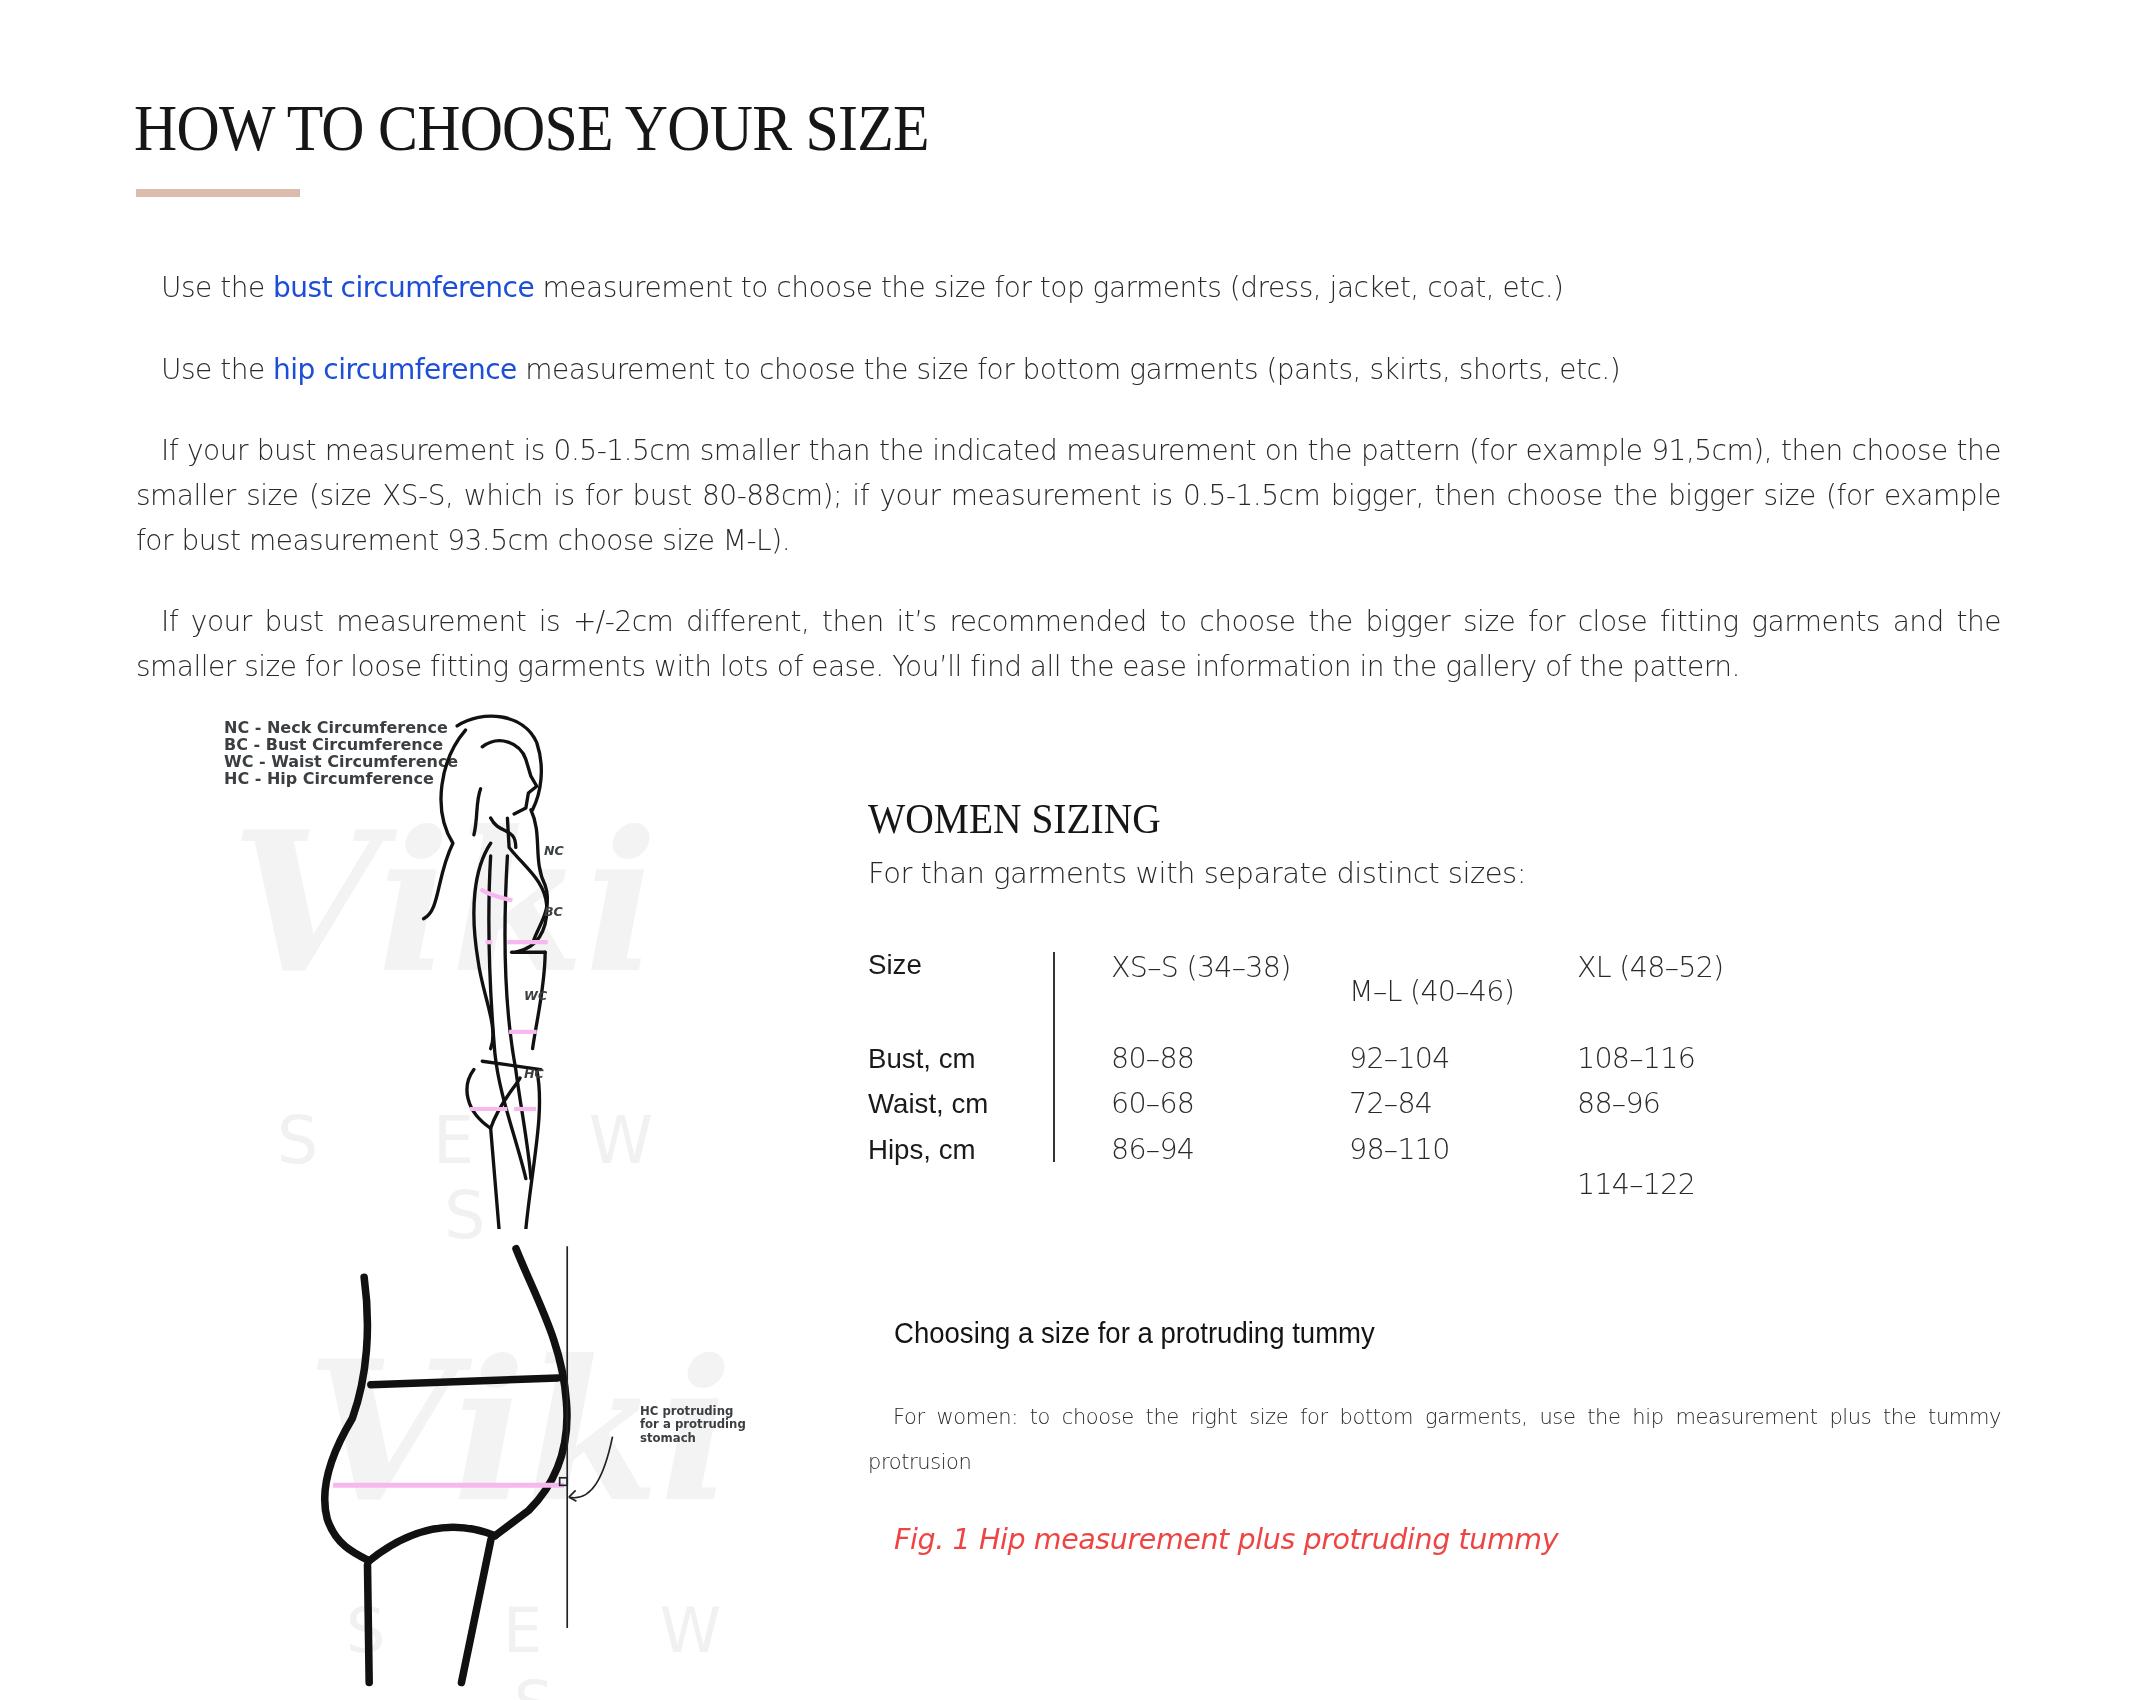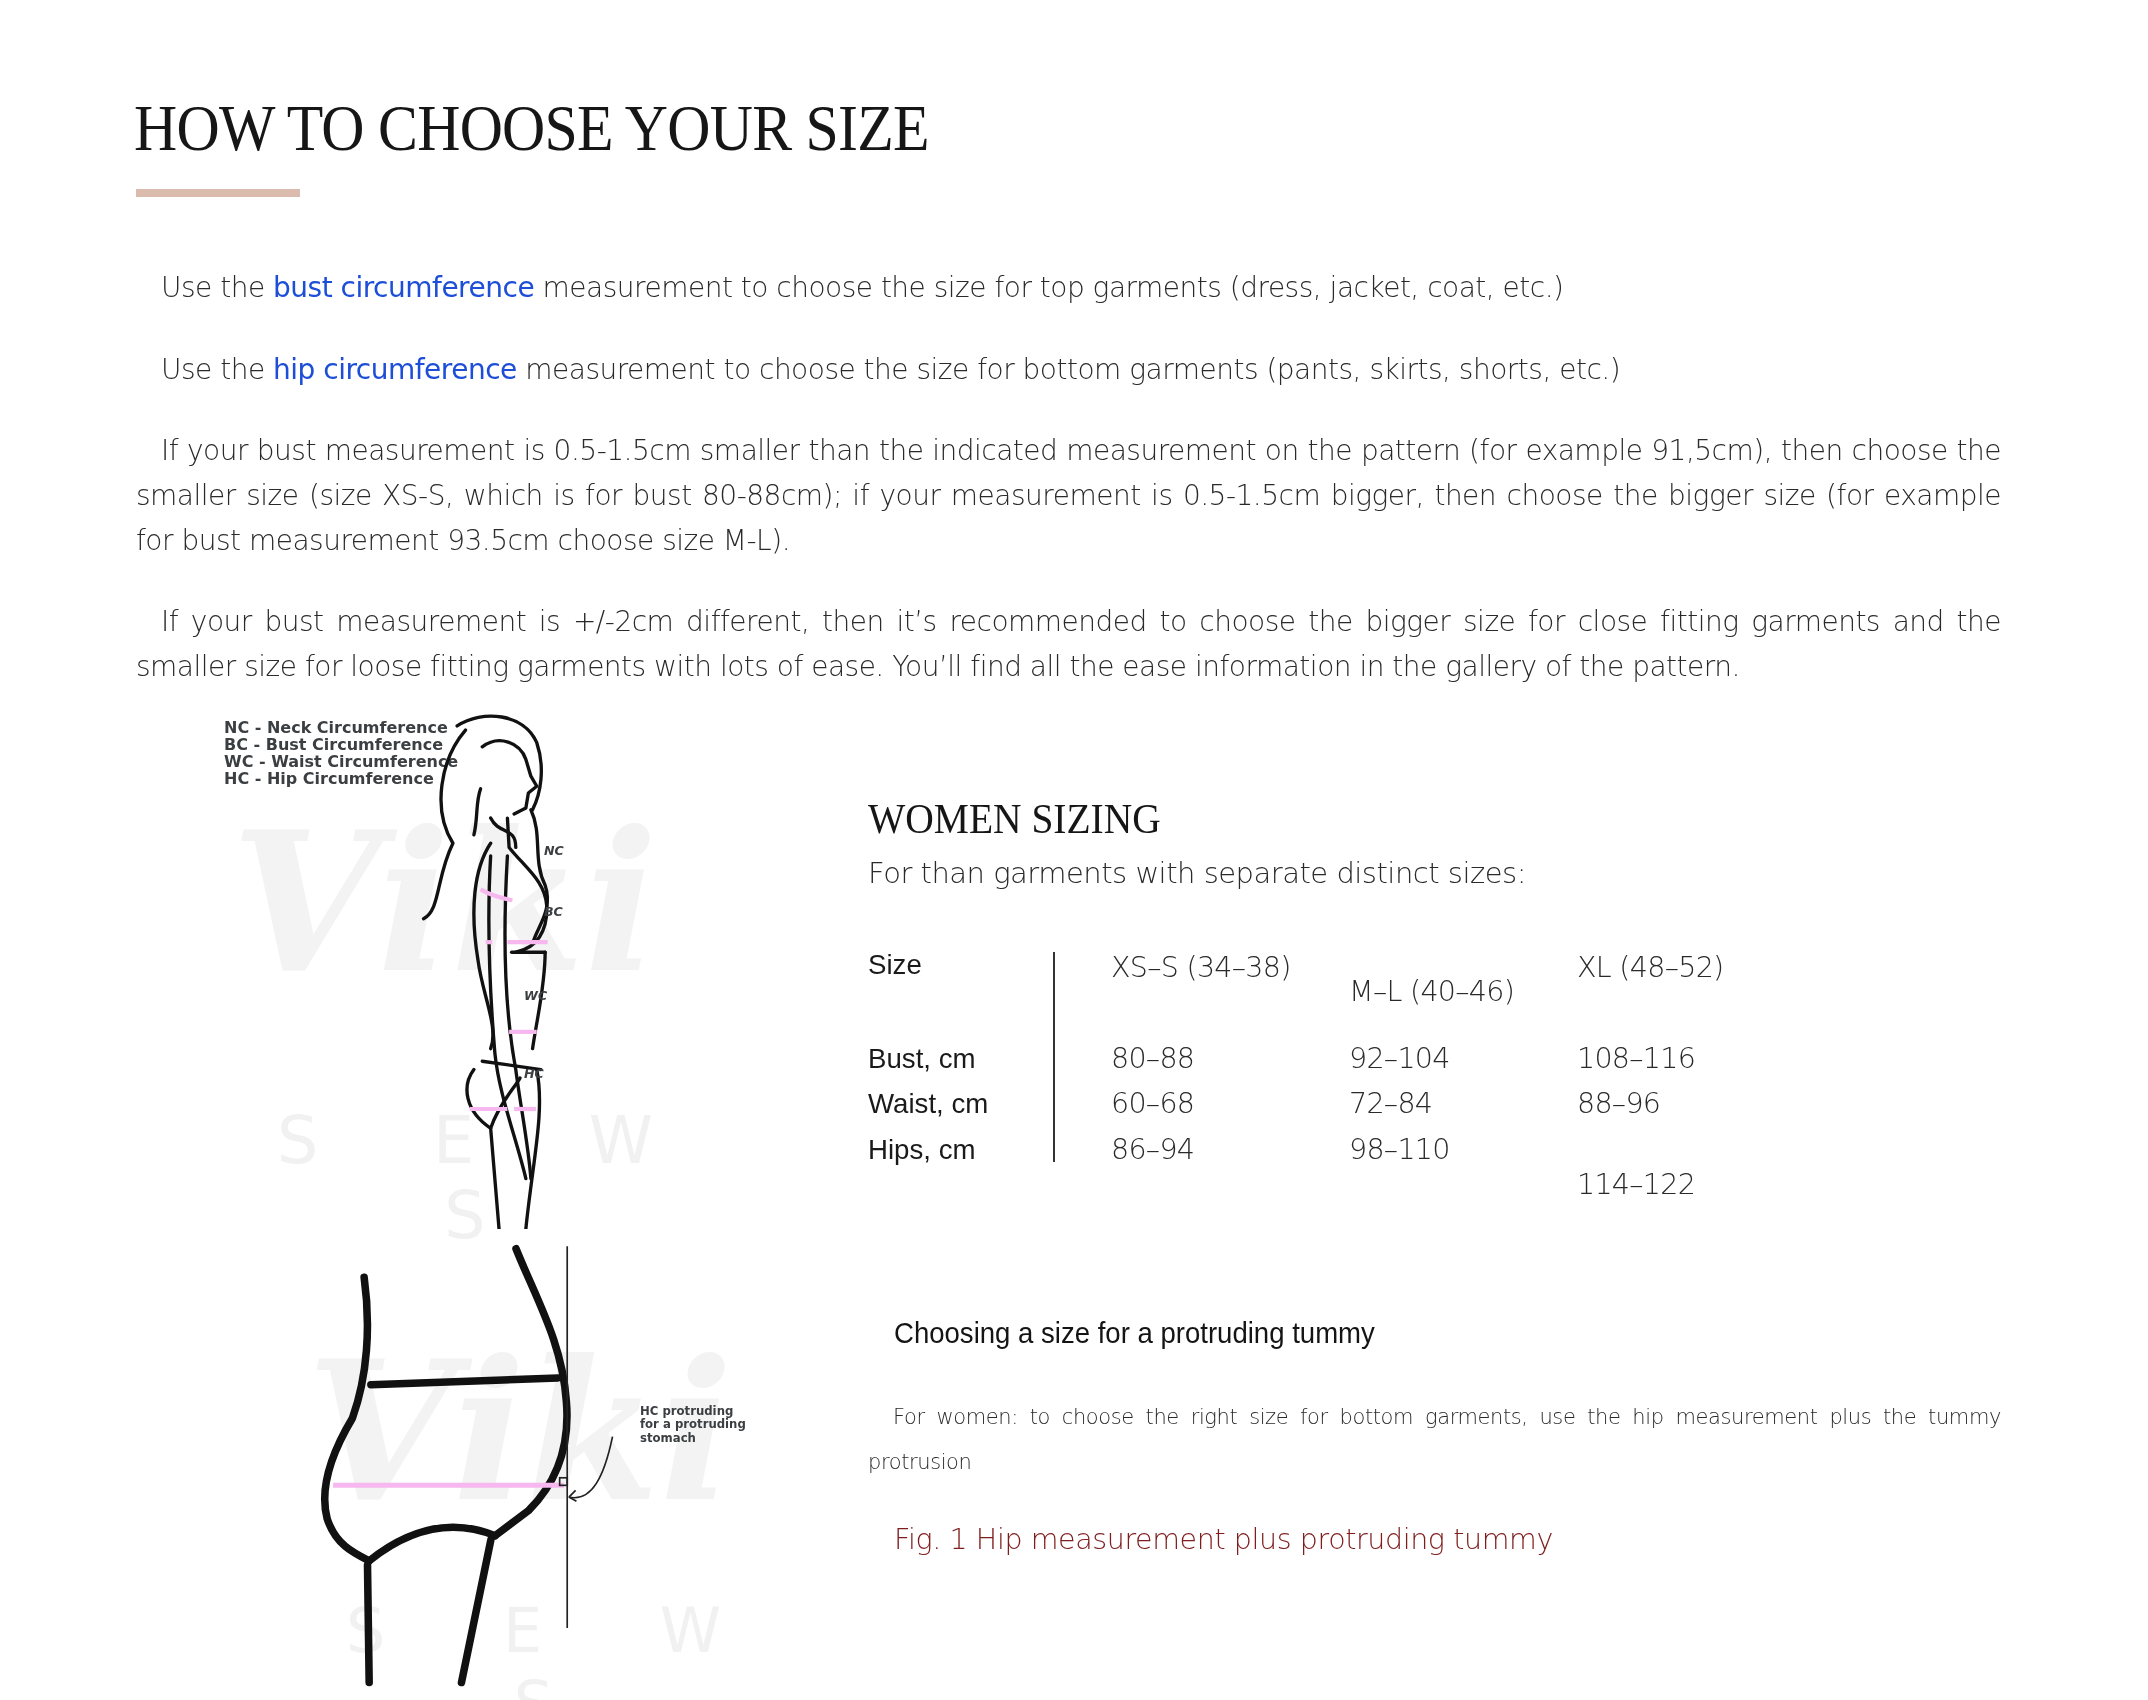--- a/index.html
+++ b/index.html
@@ -78,21 +78,21 @@
   .tummy-para {
     position: absolute; left: 868px; top: 1395px; width: 1133px;
     font-family: "DejaVu Sans", sans-serif; font-weight: 300;
     font-size: 21px; line-height: 45px; color: #2a2a2a; letter-spacing: -0.4px;
     text-align: justify; text-align-last: left; margin: 0;
   }
   .tummy-para .indent { display: inline-block; width: 25px; }
   .fig-caption {
     position: absolute; left: 894px; top: 1523px;
     font-family: "DejaVu Sans", sans-serif; font-weight: 300;
-    font-size: 28.5px; color: #7f1d1d; letter-spacing: -0.4px; white-space: nowrap;
+    font-size: 28.5px; color: #ef4444; letter-spacing: -0.4px; white-space: nowrap; font-style: italic;
   }
 
   .fig2 { position: absolute; left: 302px; top: 1242px; width: 470px; height: 459px; }
   .fig2-label {
     position: absolute; left: 338px; top: 163px;
     font-family: "DejaVu Sans", sans-serif; font-weight: bold;
     font-size: 11.7px; line-height: 13.4px; color: #3b3f42;
   }
 </style>
 </head>

